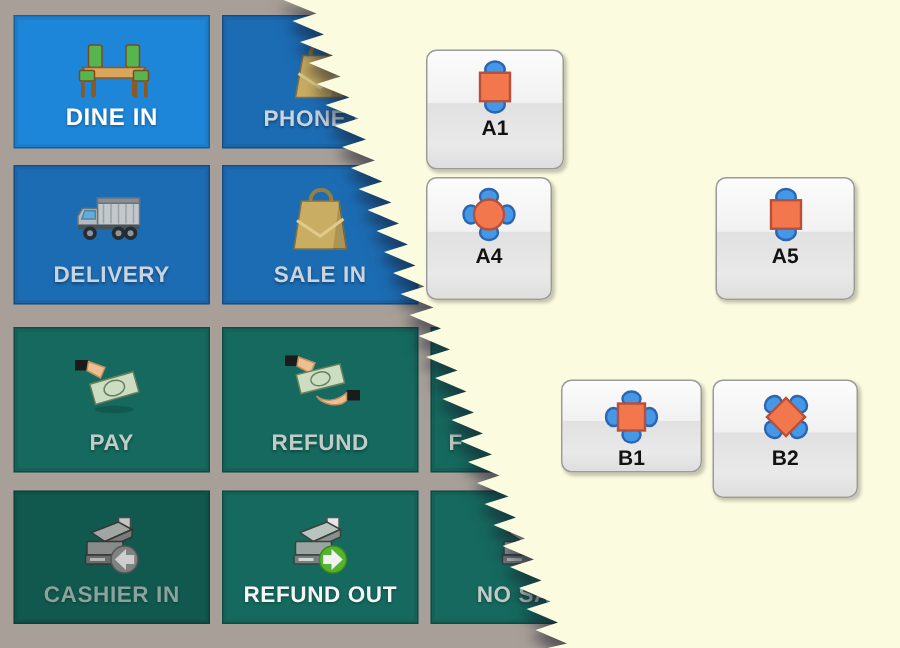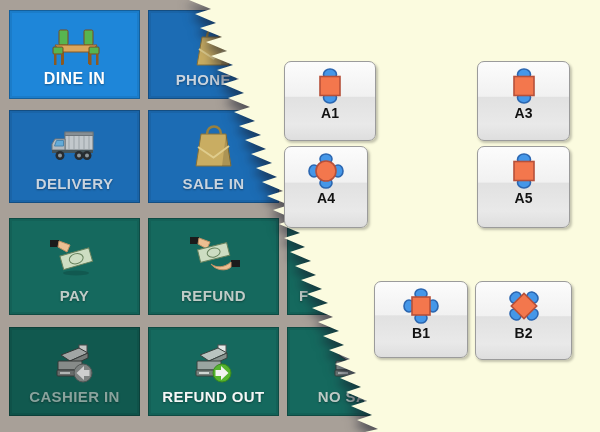--- a/index.html
+++ b/index.html
@@ -39,29 +39,29 @@
       283px 191px,267px 196px,289px 205px,273px 210px,294px 219px,279px 224px,300px 233px,
       284px 238px,305px 247px,290px 252px,311px 261px,295px 266px,316px 275px,301px 280px,
       322px 289px,307px 294px,328px 303px,312px 308px,333px 317px,318px 322px,339px 331px,
       323px 336px,344px 345px,329px 350px,350px 359px,335px 364px,356px 373px,340px 378px,
       361px 387px,346px 392px,367px 401px,351px 406px,372px 415px,357px 420px,378px 429px,
       365px 432px,600px 432px,600px 0px);}
   
   .tbtn{position:absolute;z-index:10;box-sizing:border-box;border:1px solid #9b9b9b;border-radius:7px;
     background:linear-gradient(180deg,#fcfcfc 0%,#f1f1f1 44%,#e1e1e1 45%,#e9e9e9 80%,#dedede 100%);
     box-shadow:1.5px 2px 2.5px rgba(0,0,0,.22);cursor:pointer;
-    display:flex;flex-direction:column;align-items:center;margin-top:28px;}
+    display:flex;flex-direction:column;align-items:center;}
   .tbtn .ticon{width:40px;height:40px;margin-top:4px}
   .tbtn .tlbl{font-weight:bold;font-size:14px;color:#121212;margin-top:0px;line-height:15px}
   #tA1{left:284px;top:33px;width:92px;height:80px}
   #tA2{left:380px;top:33px;width:92px;height:80px}
   #tA3{left:477px;top:33px;width:93px;height:80px}
   #tA4{left:284px;top:118px;width:84px;height:82px}
   #tA5{left:477px;top:118px;width:93px;height:82px}
-  #tB1{left:374px;top:253px;width:94px;height:77px}
+  #tB1{left:374px;top:253px;width:94px;height:62px}
   #tB2{left:475px;top:253px;width:97px;height:79px}
 </style>
 </head>
 <body>
 
 <svg width="0" height="0" style="position:absolute" aria-hidden="true">
   <defs>
     <g id="ic-dining">
       <rect x="11" y="6" width="9" height="15" rx="1.5" fill="#57b54f" stroke="#7a4b20"></rect>
       <rect x="36" y="6" width="9" height="15" rx="1.5" fill="#57b54f" stroke="#7a4b20"></rect>
@@ -244,36 +244,30 @@
   <div class="paper-shadow">
     <div class="paper"></div>
   </div>
 
   <div class="tbtn" id="tA1">
     <svg class="ticon" viewBox="0 0 40 40">
         <use href="#ic-table2"></use>
       </svg>
     <span class="tlbl">A1</span>
   </div>
-  <div class="tbtn" id="tA3">
+  <div class="tbtn" id="tA4">
+    <svg class="ticon" viewBox="0 0 40 40">
+        <use href="#ic-tableR4"></use>
+      </svg>
+    <span class="tlbl">A4</span>
+  </div>
+  <div class="tbtn" id="tA5">
     <svg class="ticon" viewBox="0 0 40 40">
         <use href="#ic-table2"></use>
       </svg>
-    <span class="tlbl">A3</span>
-  </div>
-  <div class="tbtn" id="tA4">
-    <svg class="ticon" viewBox="0 0 40 40">
-        <use href="#ic-tableR4"></use>
-      </svg>
-    <span class="tlbl">A4</span>
-  </div>
-  <div class="tbtn" id="tA5">
-    <svg class="ticon" viewBox="0 0 40 40">
-        <use href="#ic-table2"></use>
-      </svg>
     <span class="tlbl">A5</span>
   </div>
   <div class="tbtn" id="tB1">
     <svg class="ticon" viewBox="0 0 40 40">
         <use href="#ic-tableS4"></use>
       </svg>
     <span class="tlbl">B1</span>
   </div>
   <div class="tbtn" id="tB2">
     <svg class="ticon" viewBox="0 0 40 40">

